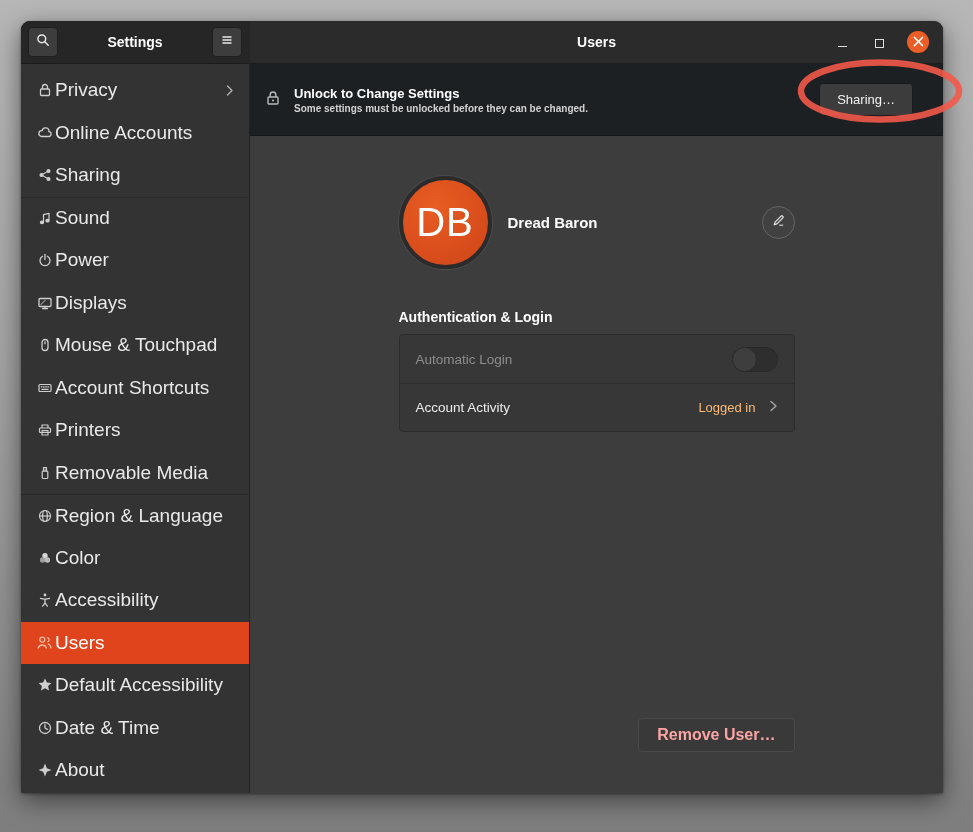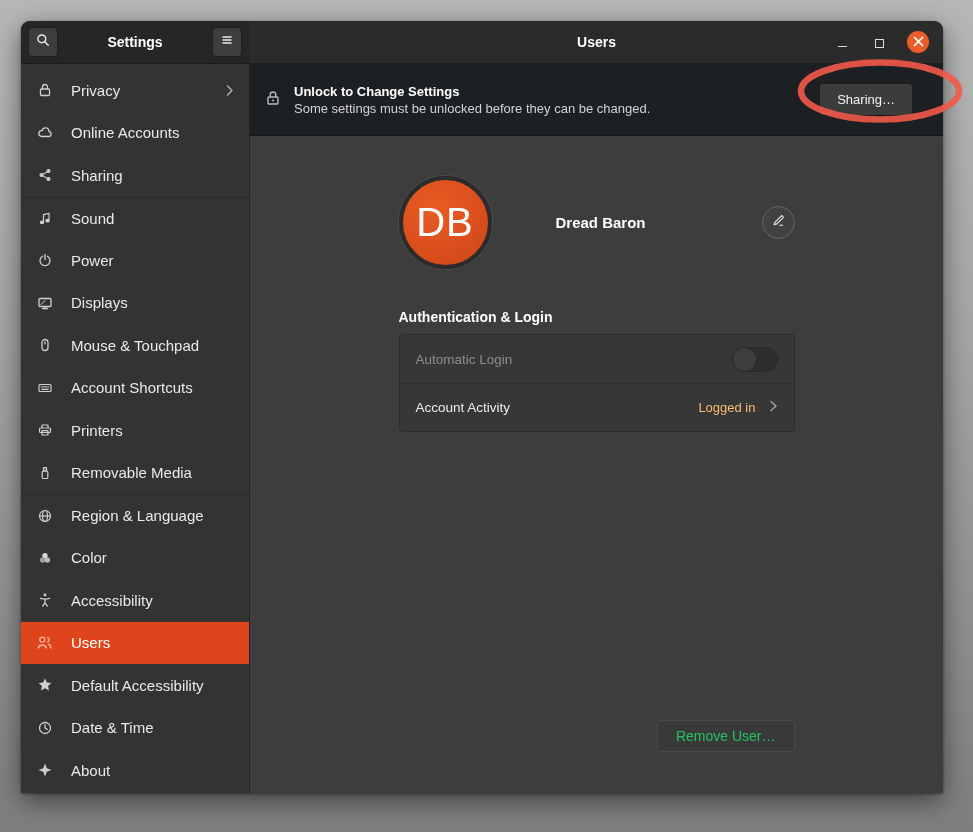--- a/index.html
+++ b/index.html
@@ -23,22 +23,22 @@
     display:flex; align-items:center; padding:0 7px;
   }
   .hdr-btn {
     width:30px; height:30px; border-radius:4px; background:#3d3d3d;
     border:1px solid #1e1e1e; display:flex; align-items:center; justify-content:center;
     flex:none; cursor:pointer;
   }
   .left-title { flex:1; text-align:center; color:#ffffff; font-size:14px; font-weight:bold; }
   .sidebar { flex:1; overflow:hidden; padding-top:5px; }
   .srow {
-    height:42.5px; display:flex; align-items:center; gap:18px; padding:0 15px;
-    color:#e9e9e9; font-size:15px; cursor:pointer;
+    height:42.5px; display:flex; align-items:center; gap:2px; padding:0 15px;
+    color:#e9e9e9; font-size:19px; cursor:pointer;
   }
   .srow .sicon { width:17px; height:17px; flex:none; display:flex; align-items:center; justify-content:center; }
   .srow svg { display:block; }
   .srow.sep { border-top:1px solid #2a2a2a; }
   .srow.selected { background:#e0441c; color:#ffffff; }
   .srow .schev { margin-left:auto; }
   
   .right-pane { flex:1; display:flex; flex-direction:column; min-width:0; }
   .right-header {
     height:43px; flex:none; background:#2b2b2b; border-bottom:1px solid #1d1d1d;
@@ -53,30 +53,30 @@
     width:22px; height:22px; border-radius:50%; background:#eb5e28;
     display:flex; align-items:center; justify-content:center; cursor:pointer;
   }
   
   .banner {
     height:72px; flex:none; background:#1d2023; border-bottom:1px solid #141618;
     display:flex; align-items:center; padding:0 14px; gap:12px;
   }
   .banner-text { display:flex; flex-direction:column; gap:2px; }
   .banner-title { color:#ffffff; font-size:13px; font-weight:bold; }
-  .banner-sub { color:#d2d2d2; font-size:13px; }
+  .banner-sub { color:#d2d2d2; font-size:10px;font-weight:bold; }
   .unlock-btn {
     margin-left:auto; margin-right:16px; background:#3c3c3c; border:1px solid #1b1b1b;
     border-radius:4px; color:#f2f2f2; font-size:13px; padding:8px 17px;
     font-family:inherit; cursor:pointer;
   }
   
   .content { flex:1; background:#3d3d3d; display:flex; flex-direction:column; overflow:hidden; }
   .inner { width:396px; margin:0 auto; flex:1; display:flex; flex-direction:column; padding-bottom:41px; }
-  .avatar-row { margin-top:40px; display:flex; align-items:center;gap:48px; }
+  .avatar-row { margin-top:40px; display:flex; align-items:center; }
   .avatar {
     width:93px; height:93px; border-radius:50%; flex:none;
     background:radial-gradient(circle at 38% 32%, #e85d22, #d4491a 78%);
     border:4px solid #2b2b2b; box-shadow:0 0 0 1px #4c4c4c;
     display:flex; align-items:center; justify-content:center;
     color:#ffffff; font-size:40px; letter-spacing:1px;
   }
   .user-name { margin-left:16px; color:#ffffff; font-size:15px; font-weight:bold; }
   .edit-btn {
     margin-left:auto; width:33px; height:33px; border-radius:50%;
@@ -96,21 +96,21 @@
     width:46px; height:25px; border-radius:13px; background:#2e2e2e;
     border:1px solid #272727; position:relative; cursor:pointer; opacity:.9;
   }
   .toggle .knob {
     position:absolute; left:-1px; top:-1px; width:25px; height:25px; border-radius:50%;
     background:#3f3f3f; border:1px solid #2a2a2a;
   }
   .remove-btn {
     margin-top:auto; margin-left:auto;
     background:#393939; border:1px solid #4a4a4a; border-radius:4px;
-    color:#22c55e; font-size:14px; padding:7px 18px; font-family:inherit; cursor:pointer;
+    color:#fca5a5; font-size:16px; padding:7px 18px; font-family:inherit; cursor:pointer;font-weight:bold;
   }
   
   .annotation { position:absolute; left:0; top:0; width:973px; height:832px; pointer-events:none; z-index:60; }
 </style>
 </head>
 <body>
 
 <div class="window">
 
   <div class="left-pane">

